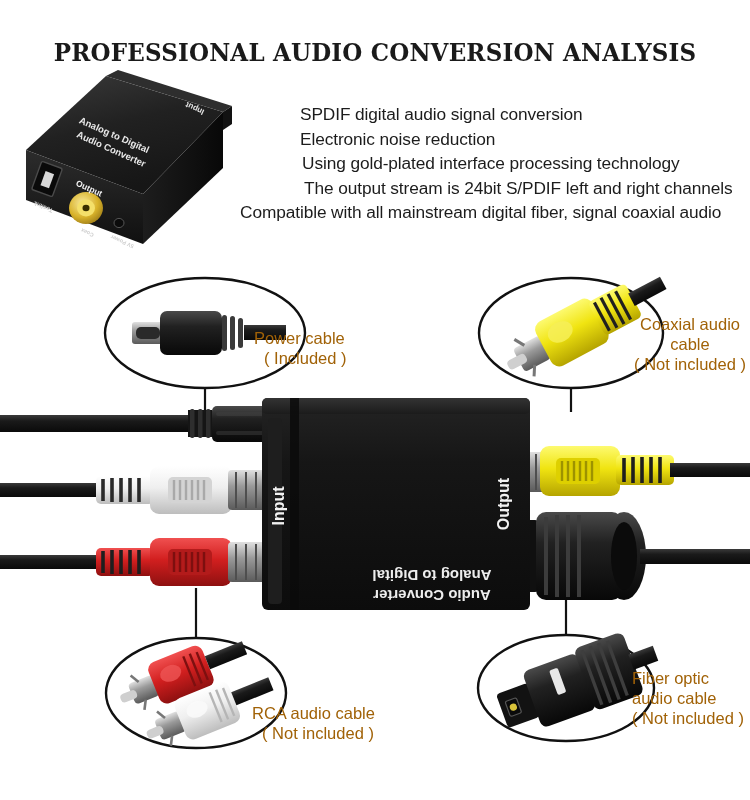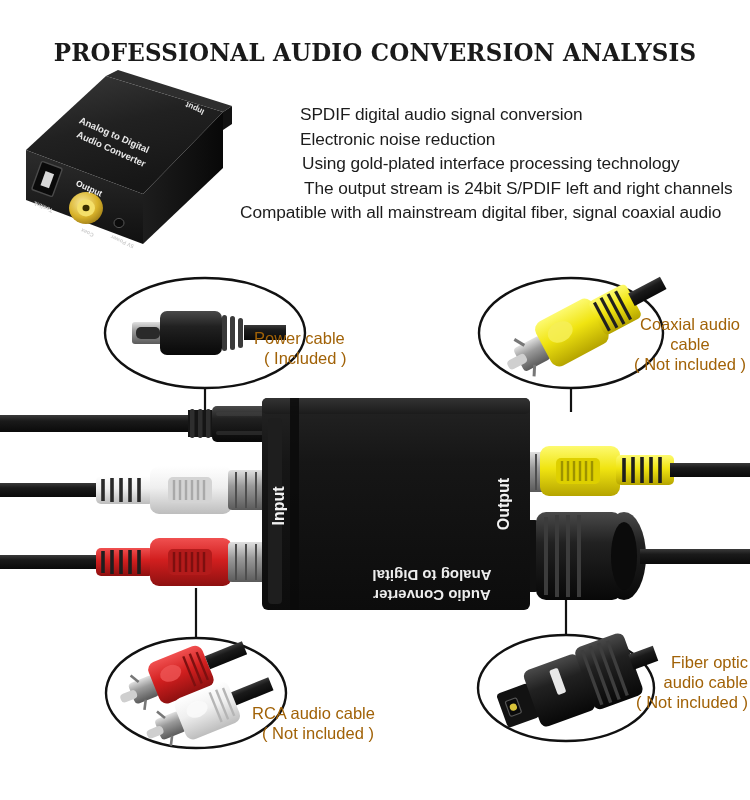--- a/index.html
+++ b/index.html
@@ -45,21 +45,21 @@
 
   
   .photo { position: absolute; left: 18px; top: 68px; width: 225px; height: 185px; }
 
   
   .callout-text { position: absolute; font-size: 16.5px; line-height: 20px; color: #a16207; }
   .callout-text .ln { white-space: nowrap; }
   .ct-power   { left: 254px; top: 328px; text-align: left; }
   .ct-coax    { left: 634px; top: 314px; text-align: center; width: 112px; }
   .ct-rca     { left: 252px; top: 703px; text-align: left; }
-  .ct-fiber   { left: 632px; top: 652px; text-align: right; width: 116px; }
+  .ct-fiber   { left: 632px; top: 668px; text-align: left; width: 116px; }
 
   
   svg.scene { position: absolute; left: 0; top: 0; width: 750px; height: 800px; }
 </style>
 </head>
 <body>
 
 <div id="page">
 
   <div class="title">PROFESSIONAL AUDIO CONVERSION ANALYSIS</div>

